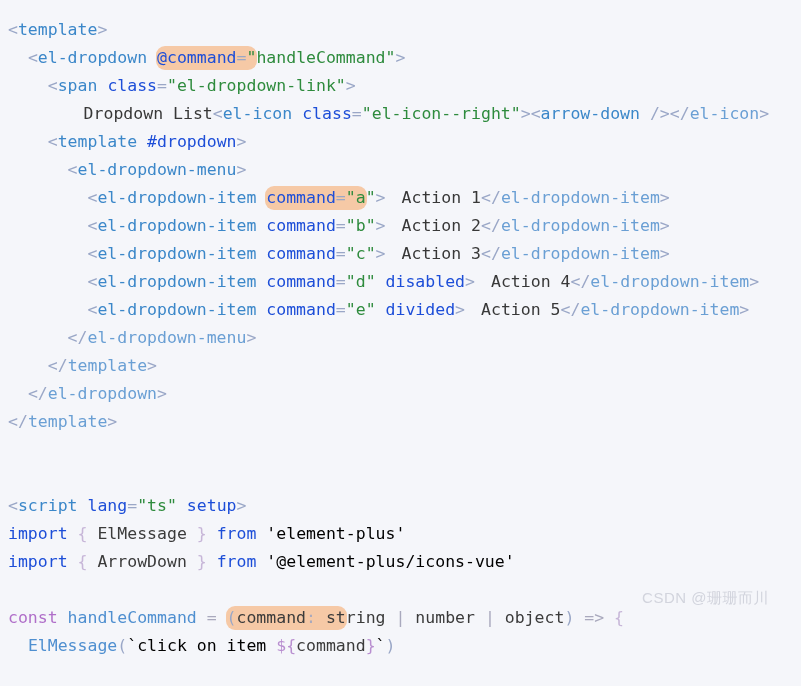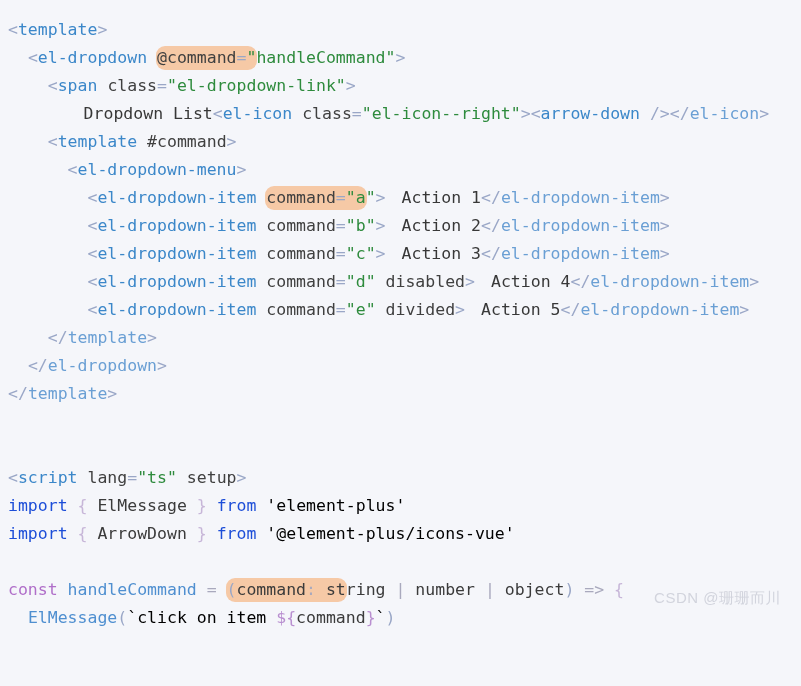--- a/index.html
+++ b/index.html
@@ -29,21 +29,21 @@
     white-space: pre;
     letter-spacing: 0px;
     color: #383838;
   }
   .code-line.blank { color: transparent; }
 
   
   .tk-punc      { color: #9aa7c7; }            
   .tk-tag       { color: #3b87c9; }            
   .tk-tagclose  { color: #6a9fd4; }            
-  .tk-attr      { color: #404040; text-align: center; }            
+  .tk-attr      { color: #1d4ed8; text-align: center; }            
   .tk-str       { color: #2e8b3d; }            
   .tk-text      { color: #383838; margin-left: 16px; }            
   .tk-kw        { color: #1d4ed8; }            
   .tk-kw2       { color: #b06fc9; }            
   .tk-brace     { color: #c7b6d8; }            
   .tk-ident     { color: #3b3b3b; }            
   .tk-fn        { color: #4f8fd0; }            
   .tk-op        { color: #a9a9bd; }            
   .tk-tmpl      { color: #000000; }            
   .tk-var       { color: #b98fd0; }            
@@ -53,21 +53,21 @@
     background: #f6c9a6;
     border-radius: 9px;
     padding: 2px 1px 3px 1px;
     margin: 0 -1px;
     box-decoration-break: clone;
     -webkit-box-decoration-break: clone;
   }
 
   #watermark {
     position: absolute;
-    right: 20px;
+    right: 32px;
     bottom: 8px;
     font-family: "Liberation Sans", "DejaVu Sans", sans-serif;
     font-size: 15px;
     color: #d2d4dd;
     letter-spacing: 0.5px;
     white-space: pre;
   }
 </style>
 </head>
 <body>
@@ -76,34 +76,35 @@
 
   <div class="code-line"><span class="tk-punc">&lt;</span><span class="tk-tag">template</span><span class="tk-punc">&gt;</span></div>
 
   <div class="code-line">  <span class="tk-punc">&lt;</span><span class="tk-tag">el-dropdown</span> <span class="hl"><span class="tk-attr">@command</span><span class="tk-punc">=</span><span class="tk-str">"</span></span><span class="tk-str">handleCommand"</span><span class="tk-punc">&gt;</span></div>
 
   <div class="code-line">    <span class="tk-punc">&lt;</span><span class="tk-tag">span</span> <span class="tk-attr">class</span><span class="tk-punc">=</span><span class="tk-str">"el-dropdown-link"</span><span class="tk-punc">&gt;</span></div>
 
   <div class="code-line">      <span class="tk-text">Dropdown List</span><span class="tk-punc">&lt;</span><span class="tk-tag">el-icon</span> <span class="tk-attr">class</span><span class="tk-punc">=</span><span class="tk-str">"el-icon--right"</span><span class="tk-punc">&gt;&lt;</span><span class="tk-tag">arrow-down</span> <span class="tk-punc">/&gt;&lt;/</span><span class="tk-tagclose">el-icon</span><span class="tk-punc">&gt;</span></div>
 
 
-  <div class="code-line">    <span class="tk-punc">&lt;</span><span class="tk-tag">template</span> <span class="tk-attr">#command</span><span class="tk-punc">&gt;</span></div>
+  <div class="code-line">    <span class="tk-punc">&lt;</span><span class="tk-tag">template</span> <span class="tk-attr">#dropdown</span><span class="tk-punc">&gt;</span></div>
 
   <div class="code-line">      <span class="tk-punc">&lt;</span><span class="tk-tag">el-dropdown-menu</span><span class="tk-punc">&gt;</span></div>
 
   <div class="code-line">        <span class="tk-punc">&lt;</span><span class="tk-tag">el-dropdown-item</span> <span class="hl"><span class="tk-attr">command</span><span class="tk-punc">=</span><span class="tk-str">"a</span></span><span class="tk-str">"</span><span class="tk-punc">&gt;</span><span class="tk-text">Action 1</span><span class="tk-punc">&lt;/</span><span class="tk-tagclose">el-dropdown-item</span><span class="tk-punc">&gt;</span></div>
 
   <div class="code-line">        <span class="tk-punc">&lt;</span><span class="tk-tag">el-dropdown-item</span> <span class="tk-attr">command</span><span class="tk-punc">=</span><span class="tk-str">"b"</span><span class="tk-punc">&gt;</span><span class="tk-text">Action 2</span><span class="tk-punc">&lt;/</span><span class="tk-tagclose">el-dropdown-item</span><span class="tk-punc">&gt;</span></div>
 
   <div class="code-line">        <span class="tk-punc">&lt;</span><span class="tk-tag">el-dropdown-item</span> <span class="tk-attr">command</span><span class="tk-punc">=</span><span class="tk-str">"c"</span><span class="tk-punc">&gt;</span><span class="tk-text">Action 3</span><span class="tk-punc">&lt;/</span><span class="tk-tagclose">el-dropdown-item</span><span class="tk-punc">&gt;</span></div>
 
   <div class="code-line">        <span class="tk-punc">&lt;</span><span class="tk-tag">el-dropdown-item</span> <span class="tk-attr">command</span><span class="tk-punc">=</span><span class="tk-str">"d"</span> <span class="tk-attr">disabled</span><span class="tk-punc">&gt;</span><span class="tk-text">Action 4</span><span class="tk-punc">&lt;/</span><span class="tk-tagclose">el-dropdown-item</span><span class="tk-punc">&gt;</span></div>
 
   <div class="code-line">        <span class="tk-punc">&lt;</span><span class="tk-tag">el-dropdown-item</span> <span class="tk-attr">command</span><span class="tk-punc">=</span><span class="tk-str">"e"</span> <span class="tk-attr">divided</span><span class="tk-punc">&gt;</span><span class="tk-text">Action 5</span><span class="tk-punc">&lt;/</span><span class="tk-tagclose">el-dropdown-item</span><span class="tk-punc">&gt;</span></div>
 
+  <div class="code-line">      <span class="tk-punc">&lt;/</span><span class="tk-tagclose">el-dropdown-menu</span><span class="tk-punc">&gt;</span></div>
 
   <div class="code-line">    <span class="tk-punc">&lt;/</span><span class="tk-tagclose">template</span><span class="tk-punc">&gt;</span></div>
 
   <div class="code-line">  <span class="tk-punc">&lt;/</span><span class="tk-tagclose">el-dropdown</span><span class="tk-punc">&gt;</span></div>
 
   <div class="code-line"><span class="tk-punc">&lt;/</span><span class="tk-tagclose">template</span><span class="tk-punc">&gt;</span></div>
 
   <div class="code-line blank">&nbsp;</div>
 
   <div class="code-line blank">&nbsp;</div>

